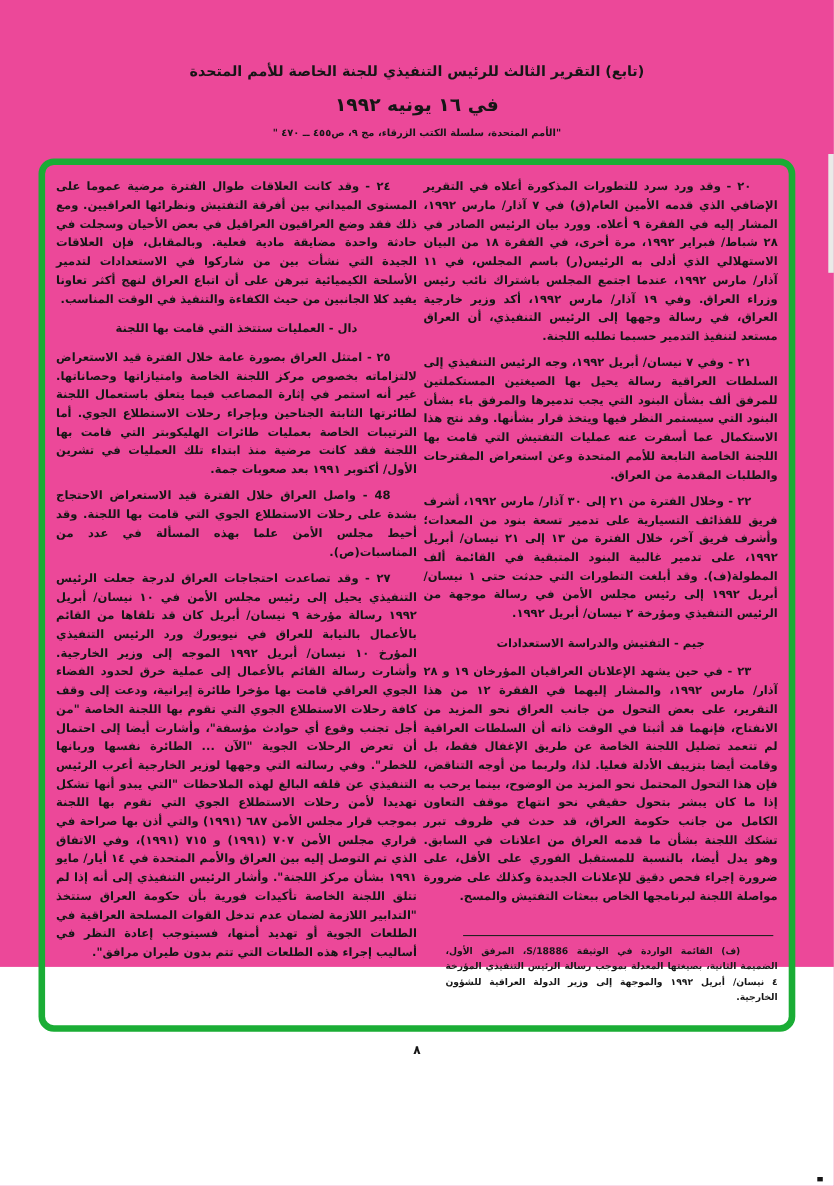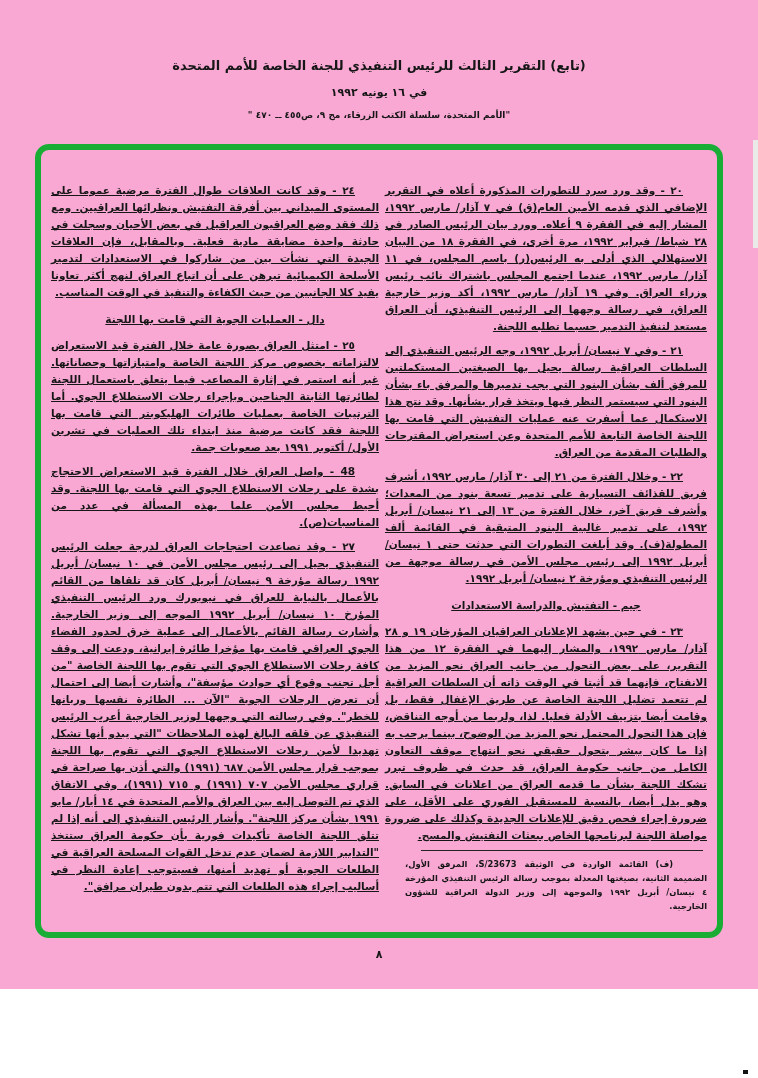--- a/index.html
+++ b/index.html
@@ -4,37 +4,37 @@
 <style>
   html,body{margin:0;padding:0;}
   body{
     width:758px;height:1078px;
     background:#ffffff;
     font-family:"DejaVu Sans", sans-serif;
     color:#161616;
     position:relative;
     overflow:hidden;
   }
-  .page{position:absolute;left:0;top:0;width:758px;height:989px;background:#f9a8d4;}
+  .page{position:absolute;left:0;top:0;width:758px;height:879px;background:#ec4899;}
 
   
   .header{position:absolute;top:58px;left:0;right:0;text-align:center;direction:rtl;}
   .header-title{font-size:13px;font-weight:bold;}
-  .header-date{font-size:11px;font-weight:bold;margin-top:13px;}
+  .header-date{font-size:17px;font-weight:bold;margin-top:13px;}
   .header-source{font-size:9px;font-weight:bold;margin-top:11px;letter-spacing:.2px;}
 
   
   .frame{
     position:absolute;left:35px;top:144px;width:688px;height:794px;
     box-sizing:border-box;border:6px solid #1aad35;border-radius:14px;
     background:transparent;
   }
 
   
-  .col{position:absolute;top:32px;direction:rtl;text-align:justify;font-weight:bold;text-decoration:underline;}
+  .col{position:absolute;top:12px;direction:rtl;text-align:justify;font-weight:bold;}
   .col-right{right:10px;width:322px;font-size:10.5px;line-height:17px;}
   .col-left{left:10px;width:328px;font-size:10.5px;line-height:17px;}
   .para{margin:0 0 7px 0;text-indent:24px;}
   .para.flush{text-indent:0;}
   .col-heading{font-weight:bold;text-align:center;text-indent:0;margin:10px 0 9px 0;font-size:10.5px;}
 
   
   .footnote{position:absolute;direction:rtl;font-size:8.4px;font-weight:bold;line-height:14px;text-align:justify;}
   .fn-right{right:10px;top:700px;width:302px;}
   .fn-left{left:12px;top:702px;width:318px;}
@@ -66,29 +66,29 @@
     <div class="col col-right">
       <p class="para">٢٠ -  وقد ورد سرد للتطورات المذكورة أعلاه في التقرير الإضافي الذي قدمه الأمين العام(ق) في ٧ آذار/ مارس ١٩٩٢، المشار إليه في الفقرة ٩ أعلاه. وورد بيان الرئيس الصادر في ٢٨ شباط/ فبراير ١٩٩٢، مرة أخرى، في الفقرة ١٨ من البيان الاستهلالي الذي أدلى به الرئيس(ر) باسم المجلس، في ١١ آذار/ مارس ١٩٩٢، عندما اجتمع المجلس باشتراك نائب رئيس وزراء العراق. وفي ١٩ آذار/ مارس ١٩٩٢، أكد وزير خارجية العراق، في رسالة وجهها إلى الرئيس التنفيذي، أن العراق مستعد لتنفيذ التدمير حسبما تطلبه اللجنة.</p>
       <p class="para">٢١ -  وفي ٧ نيسان/ أبريل ١٩٩٢، وجه الرئيس التنفيذي إلى السلطات العراقية رسالة يحيل بها الصيغتين المستكملتين للمرفق ألف بشأن البنود التي يجب تدميرها والمرفق باء بشأن البنود التي سيستمر النظر فيها ويتخذ قرار بشأنها. وقد نتج هذا الاستكمال عما أسفرت عنه عمليات التفتيش التي قامت بها اللجنة الخاصة التابعة للأمم المتحدة وعن استعراض المقترحات والطلبات المقدمة من العراق.</p>
       <p class="para">٢٢ -  وخلال الفترة من ٢١ إلى ٣٠ آذار/ مارس ١٩٩٢، أشرف فريق للقذائف التسيارية على تدمير تسعة بنود من المعدات؛ وأشرف فريق آخر، خلال الفترة من ١٣ إلى ٢١ نيسان/ أبريل ١٩٩٢، على تدمير غالبية البنود المتبقية في القائمة ألف المطولة(ف). وقد أبلغت التطورات التي حدثت حتى ١ نيسان/ أبريل ١٩٩٢ إلى رئيس مجلس الأمن في رسالة موجهة من الرئيس التنفيذي ومؤرخة ٢ نيسان/ أبريل ١٩٩٢.</p>
       <div class="col-heading">جيم - التفتيش والدراسة الاستعدادات</div>
       <p class="para">٢٣ -  في حين يشهد الإعلانان العراقيان المؤرخان ١٩ و ٢٨ آذار/ مارس ١٩٩٢، والمشار إليهما في الفقرة ١٢ من هذا التقرير، على بعض التحول من جانب العراق نحو المزيد من الانفتاح، فإنهما قد أثبتا في الوقت ذاته أن السلطات العراقية لم تتعمد تضليل اللجنة الخاصة عن طريق الإغفال فقط، بل وقامت أيضا بتزييف الأدلة فعليا. لذا، ولربما من أوجه التناقض، فإن هذا التحول المحتمل نحو المزيد من الوضوح، بينما يرحب به إذا ما كان يبشر بتحول حقيقي نحو انتهاج موقف التعاون الكامل من جانب حكومة العراق، قد حدث في ظروف تبرر تشكك اللجنة بشأن ما قدمه العراق من اعلانات في السابق. وهو يدل أيضا، بالنسبة للمستقبل الفوري على الأقل، على ضرورة إجراء فحص دقيق للإعلانات الجديدة وكذلك على ضرورة مواصلة اللجنة لبرنامجها الخاص ببعثات التفتيش والمسح.</p>
     </div>
 
     <div class="col col-left">
       <p class="para">٢٤ -  وقد كانت العلاقات طوال الفترة مرضية عموما على المستوى الميداني بين أفرقة التفتيش ونظرائها العراقيين. ومع ذلك فقد وضع العراقيون العراقيل في بعض الأحيان وسجلت في حادثة واحدة مضايقة مادية فعلية. وبالمقابل، فإن العلاقات الجيدة التي نشأت بين من شاركوا في الاستعدادات لتدمير الأسلحة الكيميائية تبرهن على أن اتباع العراق لنهج أكثر تعاونا يفيد كلا الجانبين من حيث الكفاءة والتنفيذ في الوقت المناسب.</p>
-      <div class="col-heading">دال -  العمليات الجوية التي قامت بها اللجنة</div>
+      <div class="col-heading">دال -  العمليات ستتخذ التي قامت بها اللجنة</div>
       <p class="para">٢٥ -  امتثل العراق بصورة عامة خلال الفترة قيد الاستعراض لالتزاماته بخصوص مركز اللجنة الخاصة وامتيازاتها وحصاناتها. غير أنه استمر في إثارة المصاعب فيما يتعلق باستعمال اللجنة لطائرتها الثابتة الجناحين وبإجراء رحلات الاستطلاع الجوي. أما الترتيبات الخاصة بعمليات طائرات الهليكوبتر التي قامت بها اللجنة فقد كانت مرضية منذ ابتداء تلك العمليات في تشرين الأول/ أكتوبر ١٩٩١ بعد صعوبات جمة.</p>
       <p class="para">48 -  واصل العراق خلال الفترة قيد الاستعراض الاحتجاج بشدة على رحلات الاستطلاع الجوي التي قامت بها اللجنة. وقد أحيط مجلس الأمن علما بهذه المسألة في عدد من المناسبات(ص).</p>
       <p class="para">٢٧ -  وقد تصاعدت احتجاجات العراق لدرجة جعلت الرئيس التنفيذي يحيل إلى رئيس مجلس الأمن في ١٠ نيسان/ أبريل ١٩٩٢ رسالة مؤرخة ٩ نيسان/ أبريل كان قد تلقاها من القائم بالأعمال بالنيابة للعراق في نيويورك ورد الرئيس التنفيذي المؤرخ ١٠ نيسان/ أبريل ١٩٩٢ الموجه إلى وزير الخارجية. وأشارت رسالة القائم بالأعمال إلى عملية خرق لحدود الفضاء الجوي العراقي قامت بها مؤخرا طائرة إيرانية، ودعت إلى وقف كافة رحلات الاستطلاع الجوي التي تقوم بها اللجنة الخاصة "من أجل تجنب وقوع أي حوادث مؤسفة"، وأشارت أيضا إلى احتمال أن تعرض الرحلات الجوية "الآن ... الطائرة نفسها وربانها للخطر". وفي رسالته التي وجهها لوزير الخارجية أعرب الرئيس التنفيذي عن قلقه البالغ لهذه الملاحظات "التي يبدو أنها تشكل تهديدا لأمن رحلات الاستطلاع الجوي التي تقوم بها اللجنة بموجب قرار مجلس الأمن ٦٨٧ (١٩٩١) والتي أذن بها صراحة في قراري مجلس الأمن ٧٠٧ (١٩٩١) و ٧١٥ (١٩٩١)، وفي الاتفاق الذي تم التوصل إليه بين العراق والأمم المتحدة في ١٤ أيار/ مايو ١٩٩١ بشأن مركز اللجنة". وأشار الرئيس التنفيذي إلى أنه إذا لم تتلق اللجنة الخاصة تأكيدات فورية بأن حكومة العراق ستتخذ "التدابير اللازمة لضمان عدم تدخل القوات المسلحة العراقية في الطلعات الجوية أو تهديد أمنها، فسيتوجب إعادة النظر في أساليب إجراء هذه الطلعات التي تتم بدون طيران مرافق".</p>
     </div>
 
     <div class="footnote fn-right">
       <div class="fn-rule"></div>
-      <p class="fn-text">(ف)    القائمة الواردة في الوثيقة S/23673، المرفق الأول، الضميمة الثانية، بصيغتها المعدلة بموجب رسالة الرئيس التنفيذي المؤرخة ٤ نيسان/ أبريل ١٩٩٢ والموجهة إلى وزير الدولة العراقية للشؤون الخارجية.</p>
+      <p class="fn-text">(ف)    القائمة الواردة في الوثيقة S/18886، المرفق الأول، الضميمة الثانية، بصيغتها المعدلة بموجب رسالة الرئيس التنفيذي المؤرخة ٤ نيسان/ أبريل ١٩٩٢ والموجهة إلى وزير الدولة العراقية للشؤون الخارجية.</p>
     </div>
 
 
   </div>
 
   <div class="page-num">٨</div>
 
   <div class="edge-strip"></div>
   <div class="corner-dot"></div>
 

